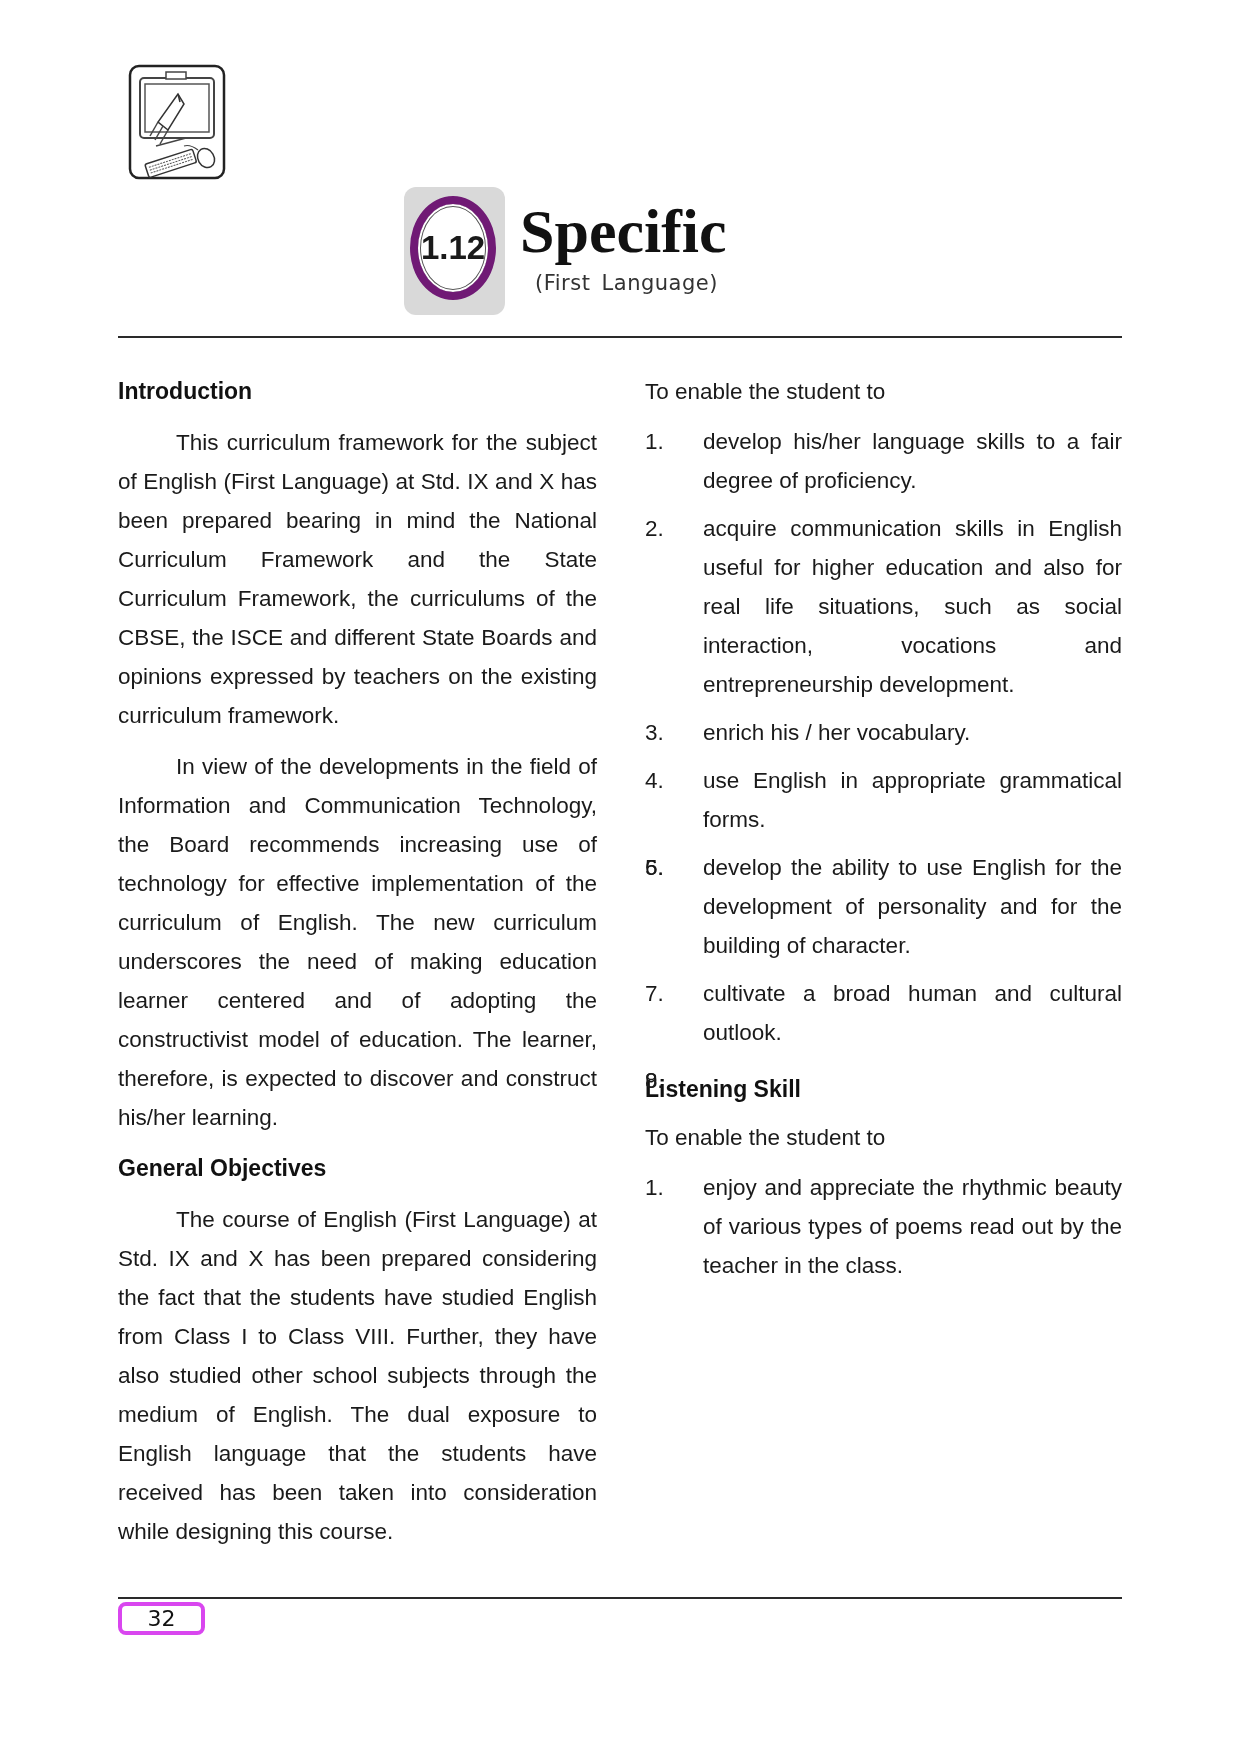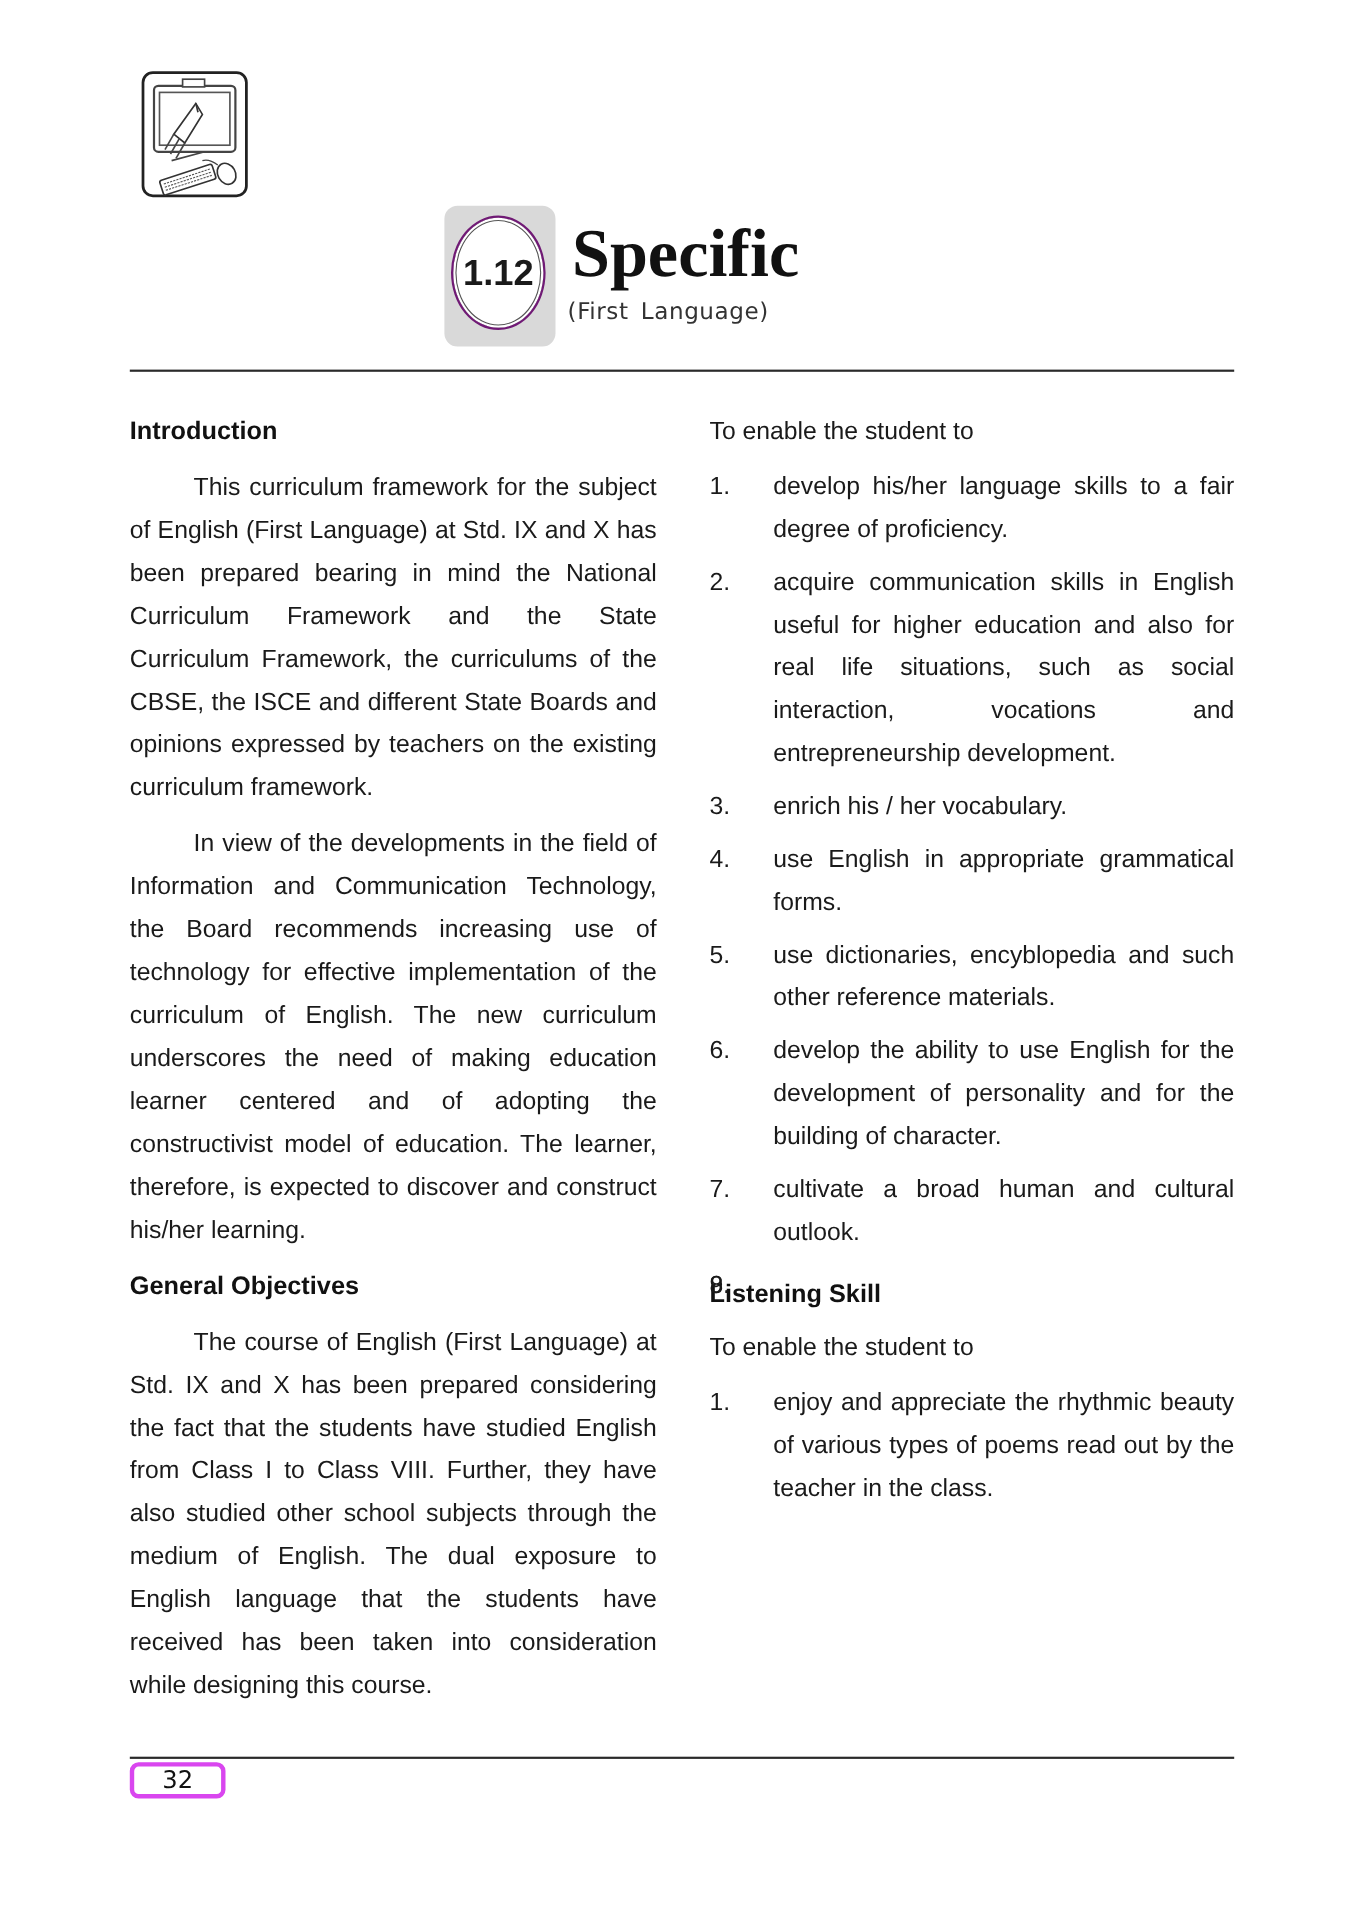--- a/index.html
+++ b/index.html
@@ -5,28 +5,28 @@
   html, body { margin: 0; padding: 0; background: #ffffff; }
   body { width: 1240px; height: 1755px; position: relative; overflow: hidden;
          font-family: "Liberation Sans", "DejaVu Sans", sans-serif; color: #1a1a1a; }
   .abs { position: absolute; }
 
   
   #top-icon { left: 128px; top: 64px; width: 98px; height: 116px; }
 
   
   #badge-box { left: 404px; top: 187px; width: 101px; height: 128px; background: #d9d9d9; border-radius: 12px; }
-  #badge-ring { left: 410px; top: 196px; width: 86px; height: 104px; border: 2px solid #701a75; border-radius: 50%;
+  #badge-ring { left: 410px; top: 196px; width: 86px; height: 104px; border: 8px solid #701a75; border-radius: 50%;
                 background: #ffffff; box-shadow: inset 0 0 0 2px #fff, inset 0 0 0 3px #555; box-sizing: border-box;
                 display: flex; align-items: center; justify-content: center; }
   #badge-number { font-family: "Liberation Sans", sans-serif; font-weight: bold; font-size: 33px; color: #1a1a1a; letter-spacing: 0px; }
 
   #title { left: 520px; top: 196px; font-family: "Liberation Serif", "DejaVu Serif", serif; font-weight: bold;
            font-size: 62px; line-height: 70px; color: #111; }
-  #subtitle { left: 516px; top: 271px; font-family: "DejaVu Sans", sans-serif; font-size: 21px; color: #333; letter-spacing: 0.5px; word-spacing: 4px; }
+  #subtitle { left: 535px; top: 271px; font-family: "DejaVu Sans", sans-serif; font-size: 21px; color: #333; letter-spacing: 0.5px; word-spacing: 4px; }
 
   .rule { position: absolute; height: 2px; background: #2a2a2a; }
   #rule-top { left: 118px; top: 336px; width: 1004px; }
   #rule-bottom { left: 118px; top: 1597px; width: 1004px; }
 
   
   .col { position: absolute; font-size: 22.5px; line-height: 39px; }
   #col-left { left: 118px; top: 372px; width: 479px; }
   #col-right { left: 645px; top: 372px; width: 477px; }
 
@@ -92,21 +92,21 @@
 </div>
 
 <div id="col-right" class="col">
   <p class="plain">To enable the student to</p>
   <div class="gap-m"></div>
   <ol class="obj">
     <li><span class="num">1.</span><span>develop his/her language skills to a fair degree of proficiency.</span></li>
     <li><span class="num">2.</span><span>acquire communication skills in English useful for higher education and also for real life situations, such as social interaction, vocations and entrepreneurship development.</span></li>
     <li><span class="num">3.</span><span>enrich his / her vocabulary.</span></li>
     <li><span class="num">4.</span><span>use English in appropriate grammatical forms.</span></li>
-    <li><span class="num">5.</span><span>use dictionaries, encyblopedia and such other reference materials.</span></li>
+    <li><span class="num">5.</span></li>
     <li><span class="num">6.</span><span>develop the ability to use English for the development of personality and for the building of character.</span></li>
     <li><span class="num">7.</span><span>cultivate a broad human and cultural outlook.</span></li>
     <li><span class="num">8.</span></li>
     <li><span class="num">9.</span></li>
   </ol>
   <div class="gap-s" style="height:9px"></div>
   <h3 class="heading">Listening Skill</h3>
   <div class="gap-s" style="height:9px"></div>
   <p class="plain">To enable the student to</p>
   <div class="gap-m"></div>

